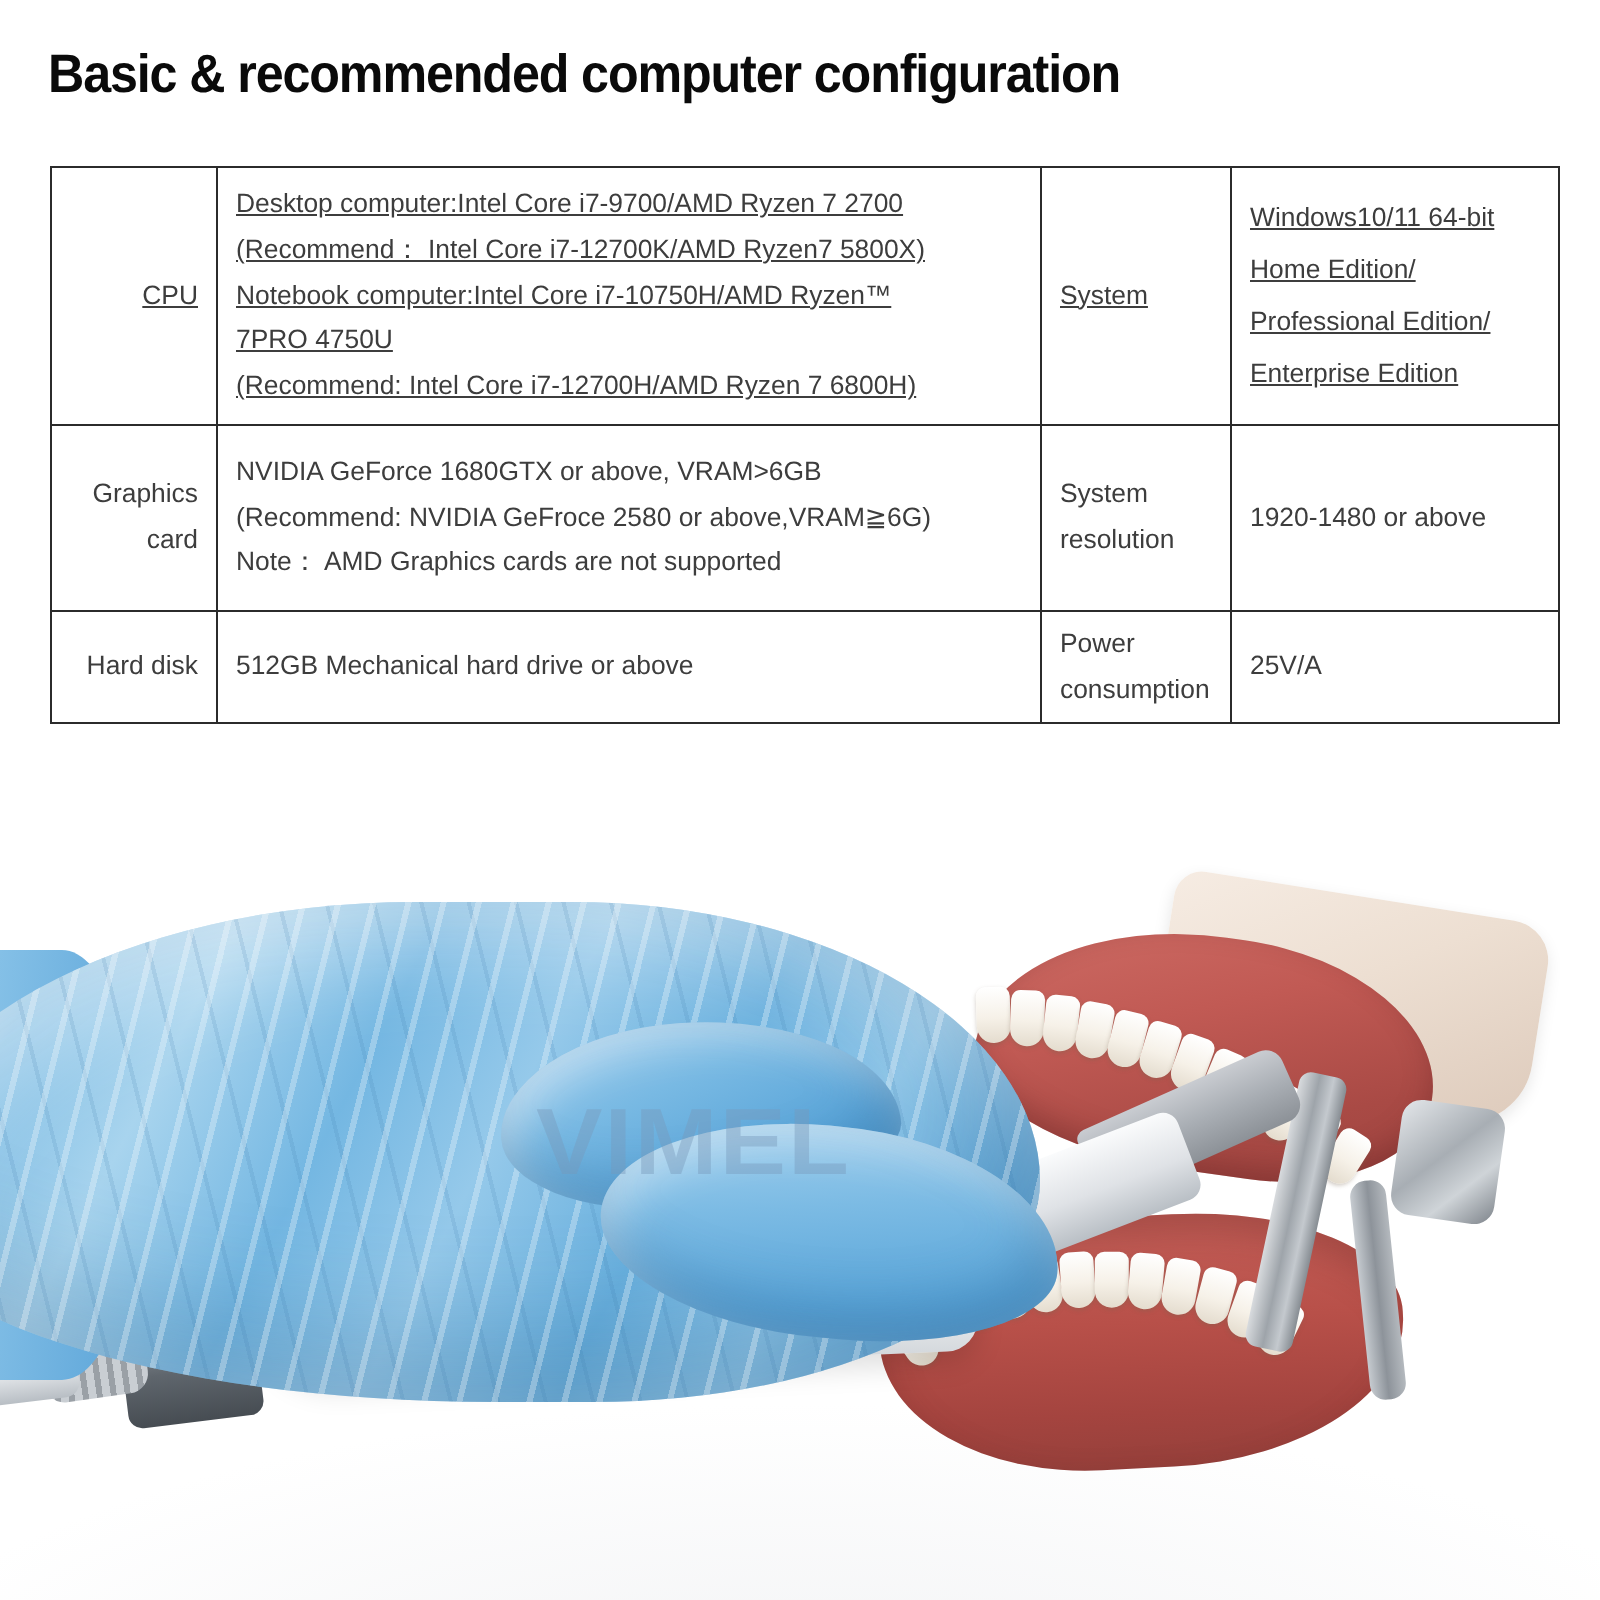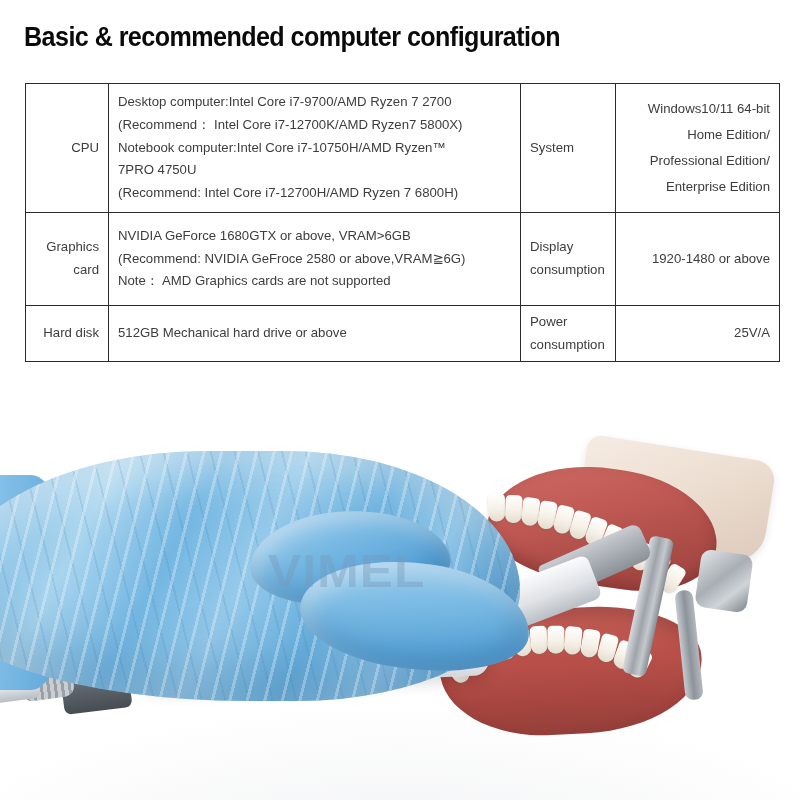--- a/index.html
+++ b/index.html
@@ -36,24 +36,24 @@
     border: 1px solid #2b2b2b;
     color: #3d3d3d;
     font-size: 13.2px;
     line-height: 1.72;
     vertical-align: middle;
     padding: 5px 9px;
   }
   .col-label   { width: 83px;  text-align: right; }
   .col-value   { width: 412px; text-align: left; padding-left: 14px; }
   .col-label2  { width: 95px;  }
-  .col-value2  { width: 164px; text-align: right; padding-left: 11px; }
+  .col-value2  { width: 164px; text-align: left; padding-left: 11px; }
 
   .cell-lines > div { white-space: nowrap; }
-  .row-cpu td      { height: 129px; }
+  .row-cpu td      { height: 129px; text-decoration: underline; }
   .row-gpu td      { height: 93px; }
   .row-mem td      { height: 48px; }
   .row-hdd td      { height: 47px; }
   .sysedit > div { line-height: 1.96; }
 
   
   .photo {
     position: absolute;
     left: 0; top: 415px;
     width: 800px; height: 385px;
@@ -328,21 +328,21 @@
 
       <tr class="row-gpu">
         <td class="col-label">Graphics card</td>
         <td class="col-value">
           <div class="cell-lines">
             <div>NVIDIA GeForce 1680GTX or above, VRAM&gt;6GB</div>
             <div>(Recommend: NVIDIA GeFroce 2580 or above,VRAM≧6G)</div>
             <div>Note： AMD Graphics cards are not supported</div>
           </div>
         </td>
-        <td class="col-label2">Display consumption</td>
+        <td class="col-label2">System resolution</td>
         <td class="col-value2">1920-1480 or above</td>
       </tr>
 
 
       <tr class="row-hdd">
         <td class="col-label">Hard disk</td>
         <td class="col-value">512GB Mechanical hard drive or above</td>
         <td class="col-label2">Power consumption</td>
         <td class="col-value2">25V/A</td>
       </tr>

